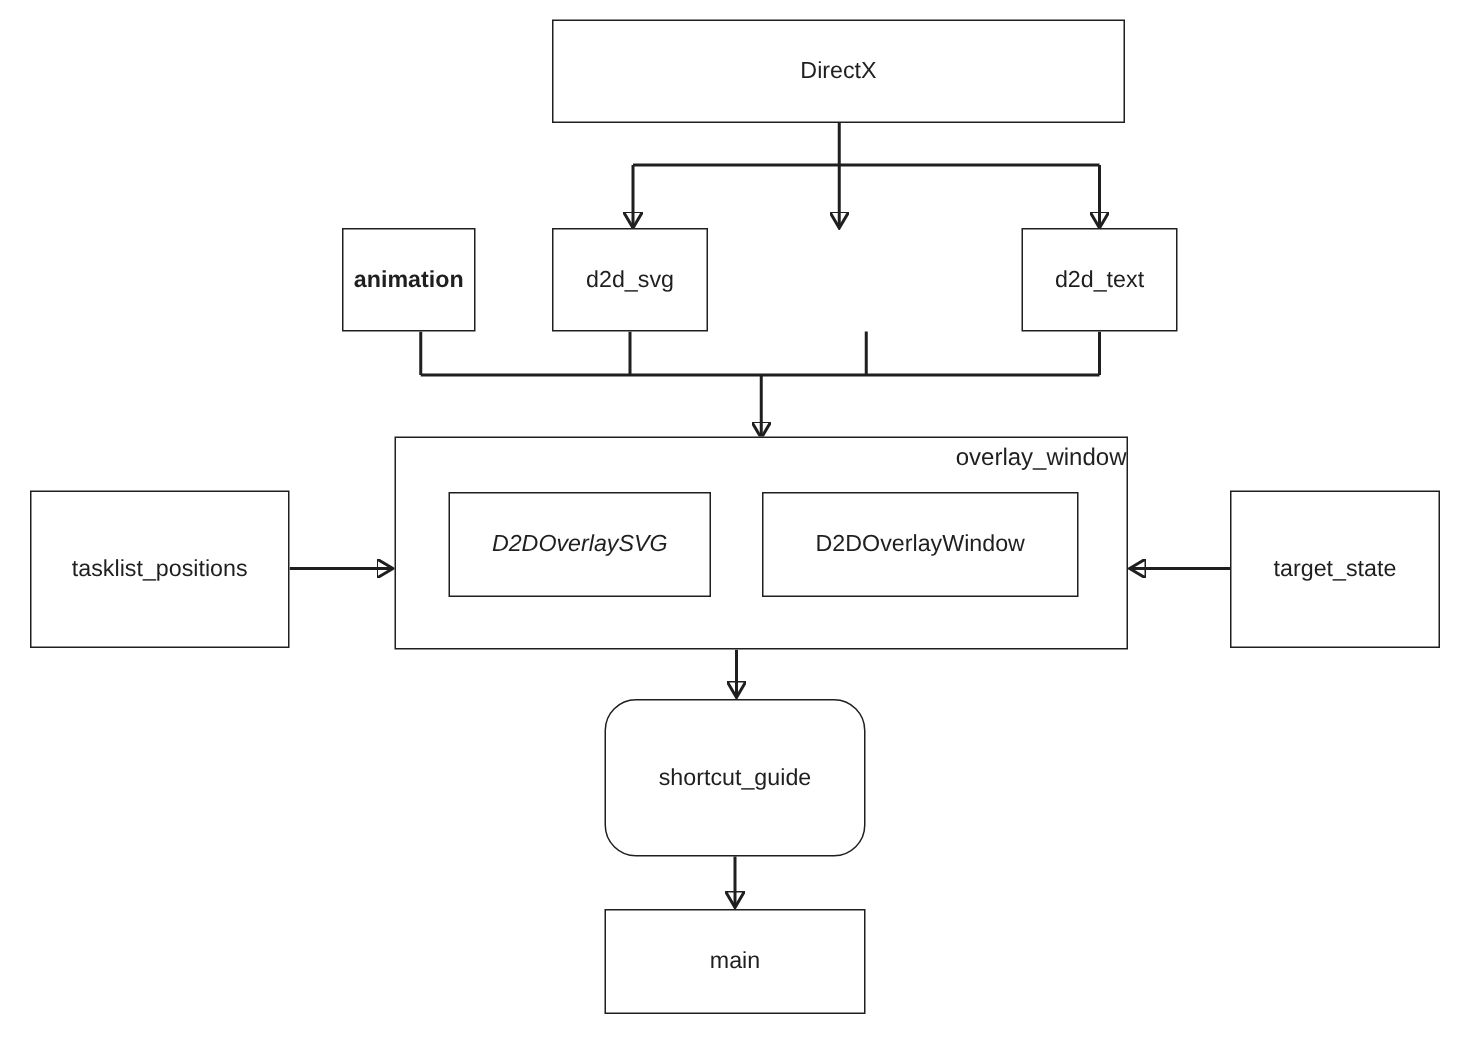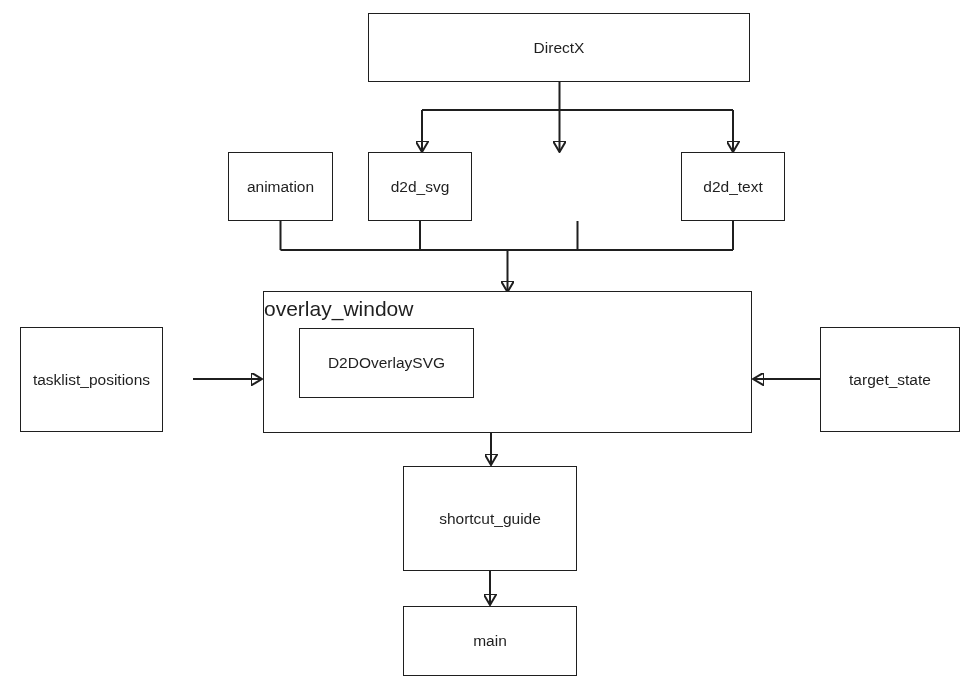--- a/index.html
+++ b/index.html
@@ -29,35 +29,35 @@
     white-space:nowrap;
   }
   .group{
     position:absolute;
     box-sizing:border-box;
     border:1.7px solid var(--line);
     background:var(--bg);
   }
   .group-label{
     position:absolute;top:5px;left:0;right:0;
-    text-align:left;
-    font-size:21px;
+    text-align:right;
+    font-size:16px;
   }
   
   #n-directx           {left:368px;top:13px; width:382px;height:69px;}
-  #n-animation         {left:228px;top:152px;width:105px;height:69px;}
+  #n-animation         {left:228px;top:152px;width:89px;height:69px;font-weight:bold;}
   #n-d2d-svg           {left:368px;top:152px;width:104px;height:69px;text-align:center;}
   #n-d2d-window        {left:507px;top:152px;width:141px;height:69px;}
   #n-d2d-text          {left:681px;top:152px;width:104px;height:69px;text-align:right;}
   #n-overlay-window    {left:263px;top:291px;width:489px;height:142px;}
-  #n-d2d-overlay-svg   {left:35px; top:36px; width:175px;height:70px;}
+  #n-d2d-overlay-svg   {left:35px; top:36px; width:175px;height:70px;font-style:italic;}
   #n-d2d-overlay-window{left:244px;top:36px; width:211px;height:70px;}
-  #n-tasklist-positions{left:20px; top:327px;width:143px;height:105px;text-align:right;}
+  #n-tasklist-positions{left:20px; top:327px;width:173px;height:105px;text-align:right;}
   #n-target-state      {left:820px;top:327px;width:140px;height:105px;text-align:center;}
-  #n-shortcut-guide    {left:403px;top:466px;width:174px;height:105px;}
+  #n-shortcut-guide    {left:403px;top:466px;width:174px;height:105px;border-radius:21px;}
   #n-main              {left:403px;top:606px;width:174px;height:70px;text-align:center;}
 </style>
 </head>
 <body>
 
 <div id="canvas">
 
   <svg id="edges" viewBox="0 0 975 692" xmlns="http://www.w3.org/2000/svg">
     <defs>
       <marker id="arrow" markerUnits="userSpaceOnUse" markerWidth="12" markerHeight="13" viewBox="0 0 12 13" refX="11" refY="6.5" orient="auto">
@@ -85,20 +85,21 @@
   <div class="node" id="n-animation">animation</div>
 
   <div class="node" id="n-d2d-svg">d2d_svg</div>
 
 
   <div class="node" id="n-d2d-text">d2d_text</div>
 
   <div class="group" id="n-overlay-window">
     <div class="group-label">overlay_window</div>
     <div class="node" id="n-d2d-overlay-svg">D2DOverlaySVG</div>
+    <div class="node" id="n-d2d-overlay-window">D2DOverlayWindow</div>
   </div>
 
   <div class="node" id="n-tasklist-positions">tasklist_positions</div>
 
   <div class="node" id="n-target-state">target_state</div>
 
   <div class="node" id="n-shortcut-guide">shortcut_guide</div>
 
   <div class="node" id="n-main">main</div>
 

